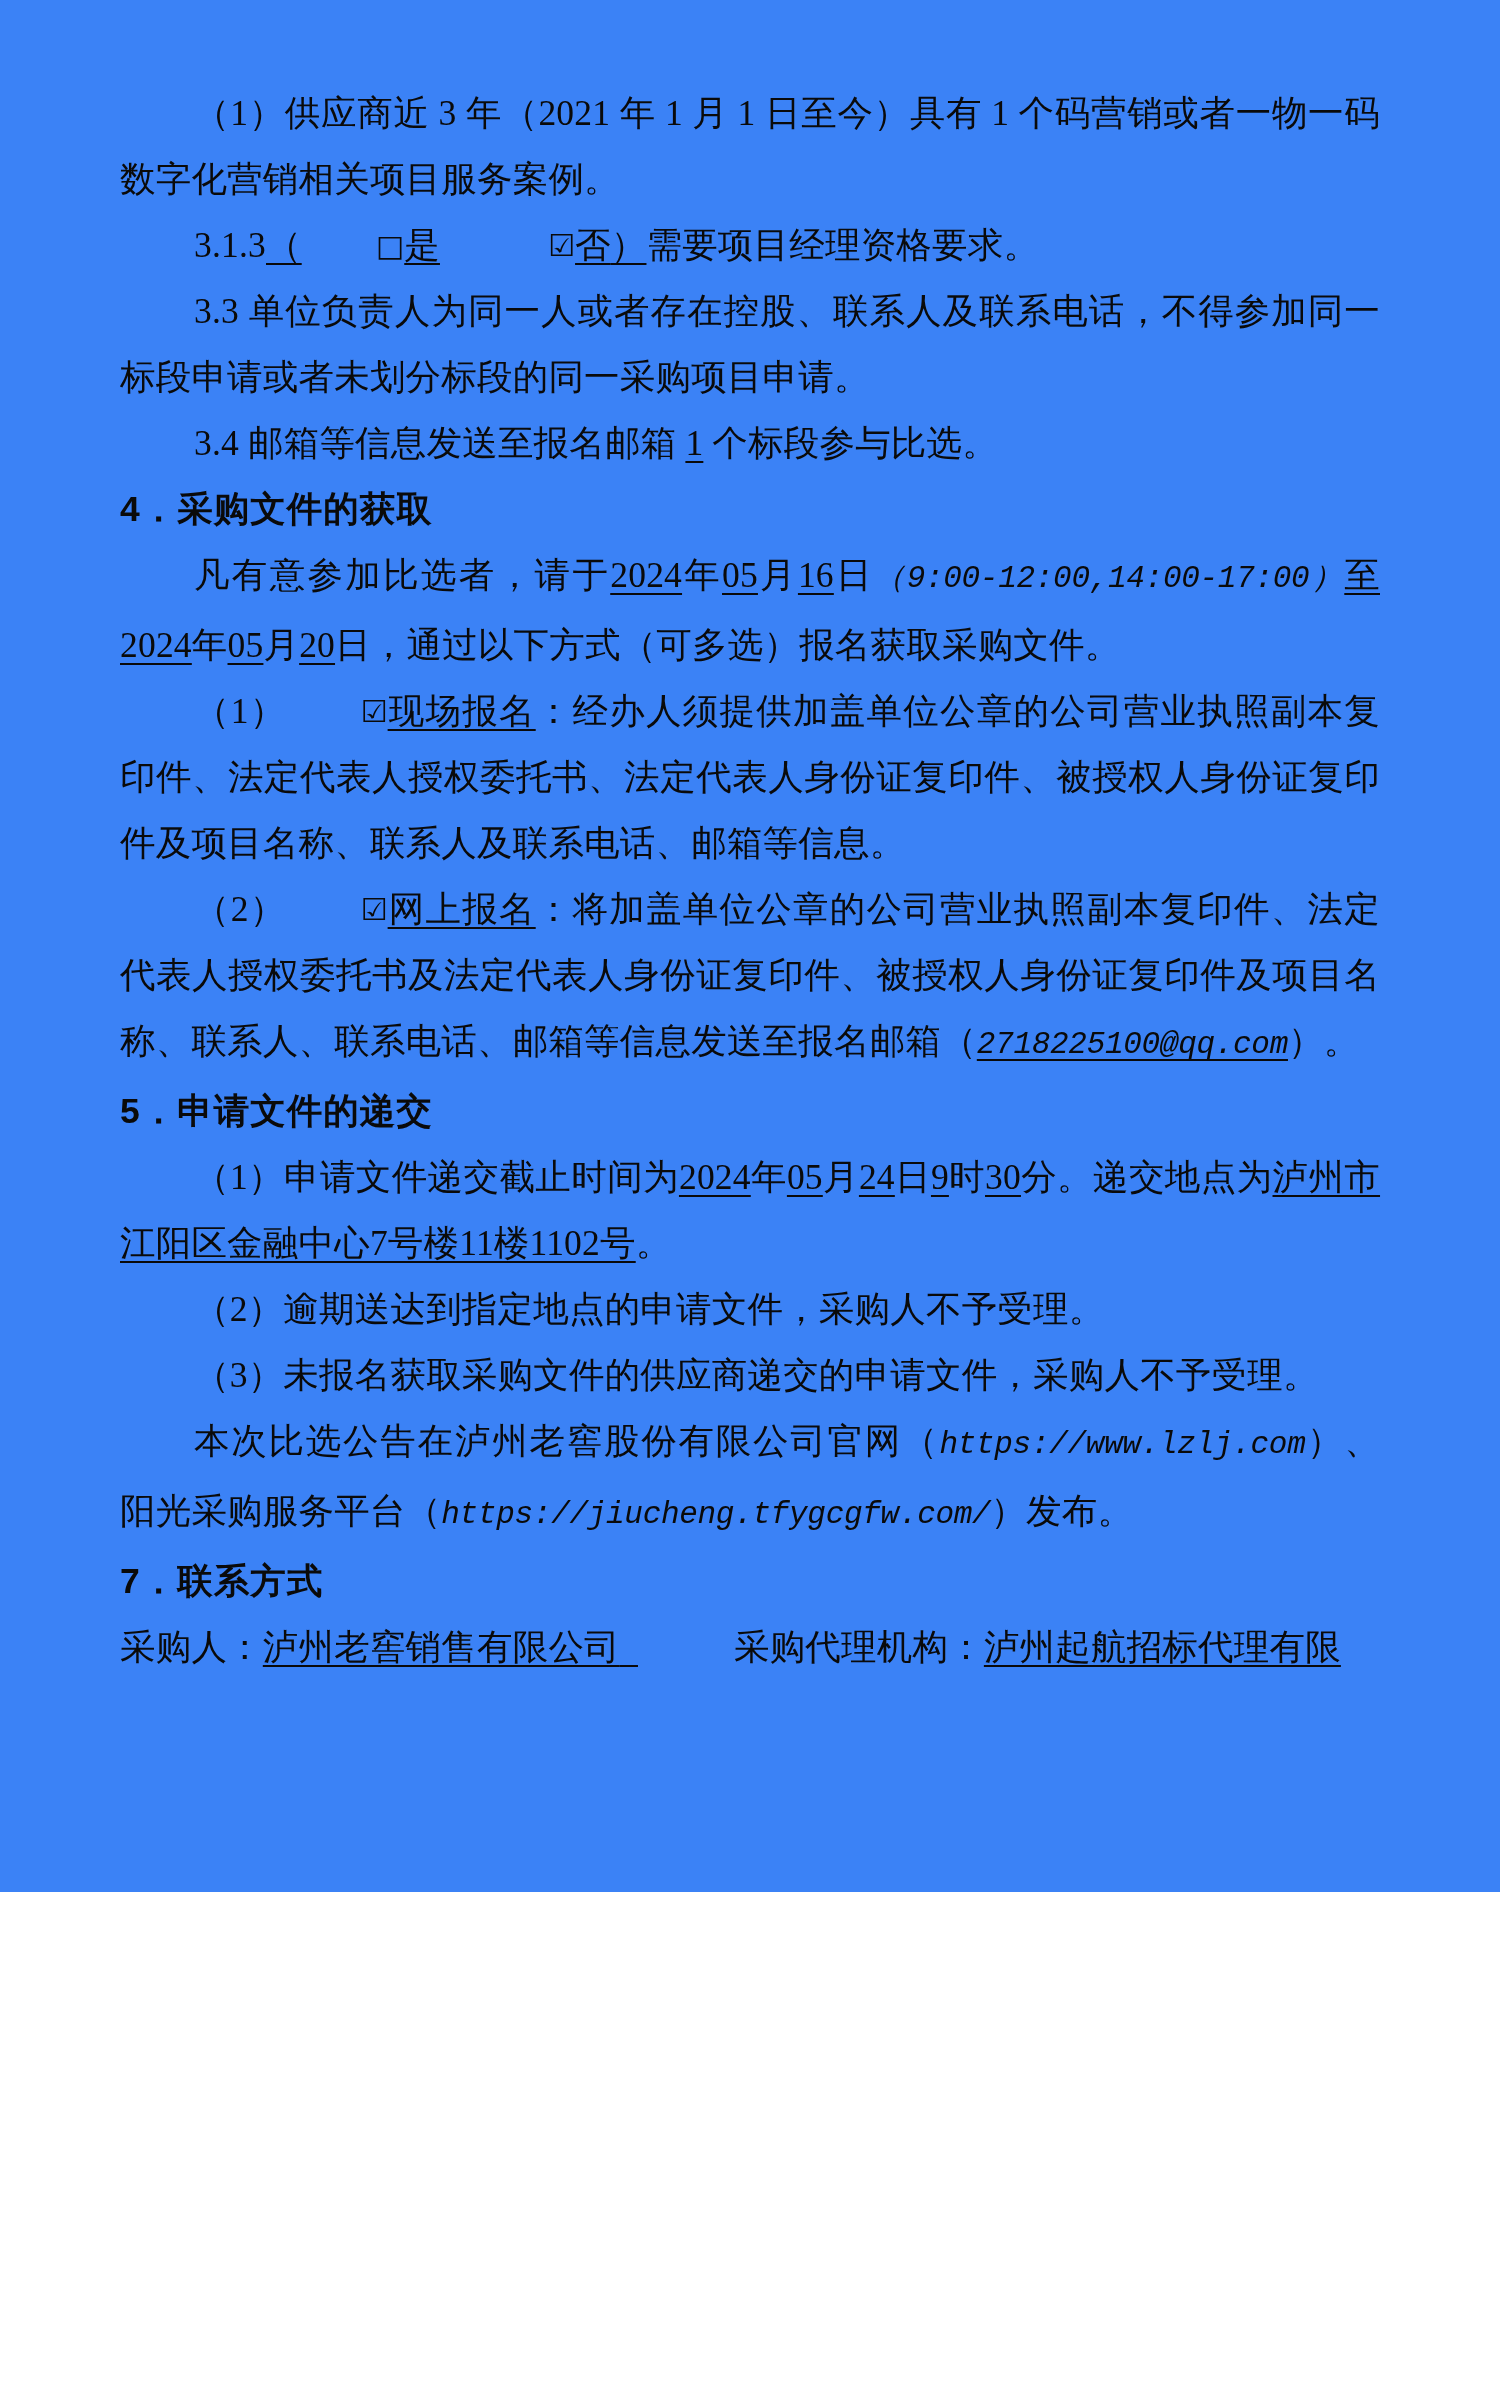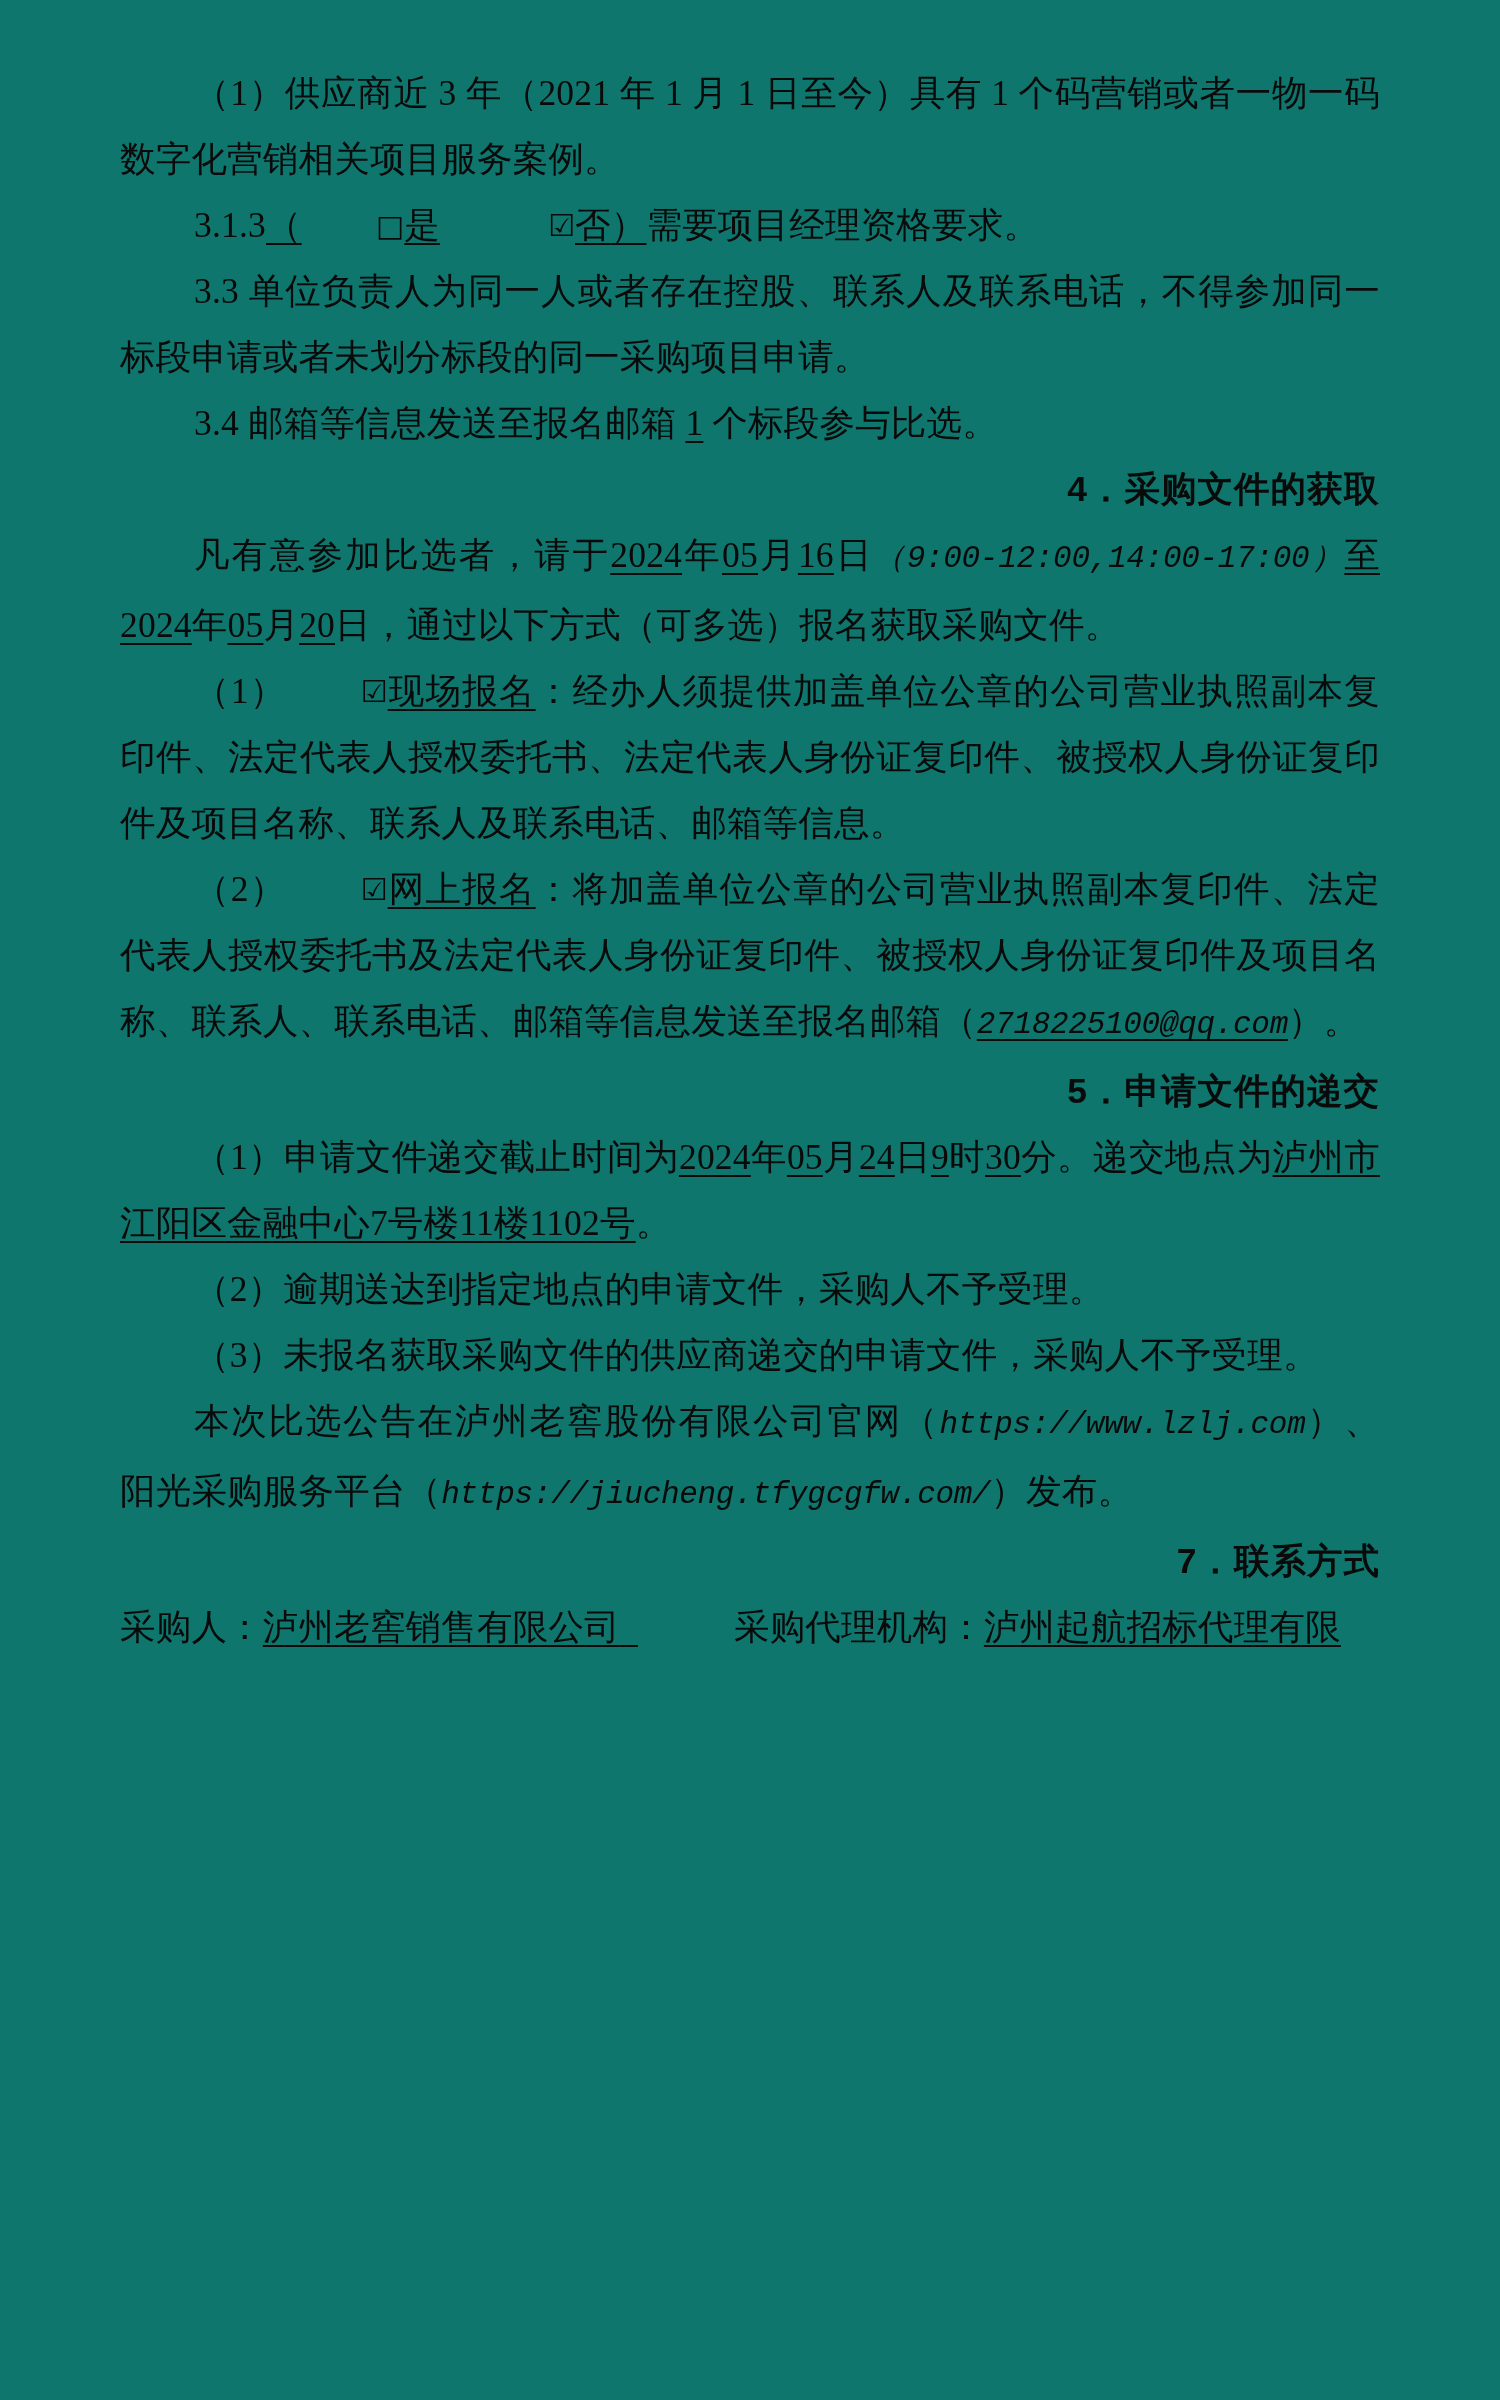--- a/index.html
+++ b/index.html
@@ -10,45 +10,44 @@
   body {
     width: 1500px;
     height: 2400px;
     font-family: "Liberation Serif", "DejaVu Serif", serif;
     color: #0a0a0a;
     overflow: hidden;
   }
   .page {
     position: relative;
     width: 1500px;
-    height: 2400px;
-    background: #0f766e;
+    height: 1892px;
+    background: #3b82f6;
     box-sizing: border-box;
-    padding: 60px 120px 0 120px;
+    padding: 80px 120px 0 120px;
   }
   
   .p {
     font-size: 35.5px;
     line-height: 66px;
     text-align: justify;
     text-justify: inter-ideograph;
     letter-spacing: 0.2px;
     margin: 0;
     text-indent: 0;
   }
   .indent2 { text-indent: 74px; }
   .heading {
     font-size: 35.5px;
     line-height: 66px;
     font-weight: bold;
     margin: 0;
     text-indent: 0;
     letter-spacing: 1px;
     font-family: "Liberation Sans", "DejaVu Sans", sans-serif;
-    text-align: right;
   }
   .u {
     text-decoration: underline;
     text-underline-offset: 6px;
     text-decoration-thickness: 2px;
   }
   .num {
     font-family: "Liberation Serif", "DejaVu Serif", serif;
   }
   .mono {

